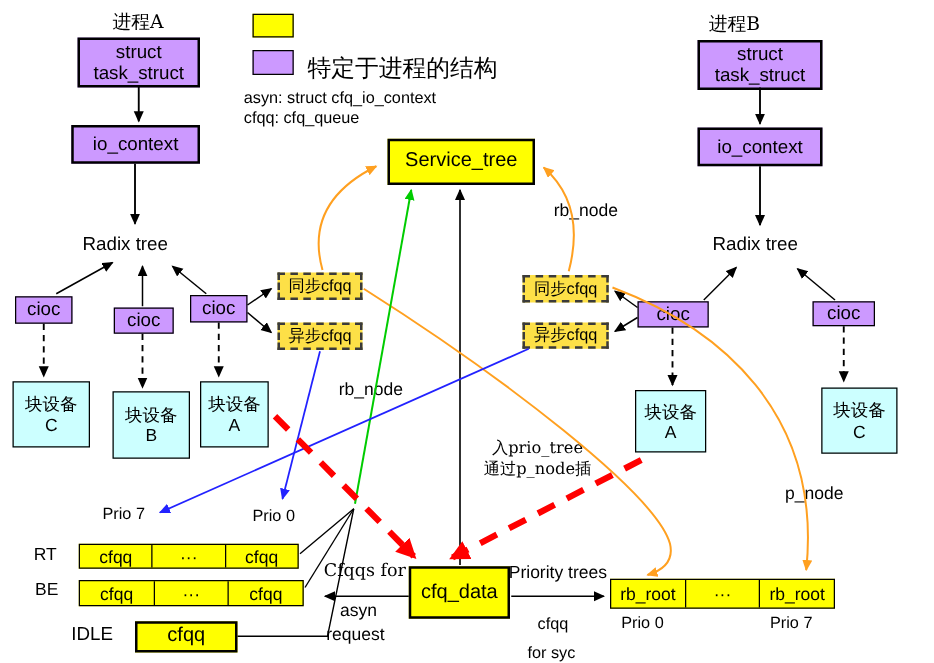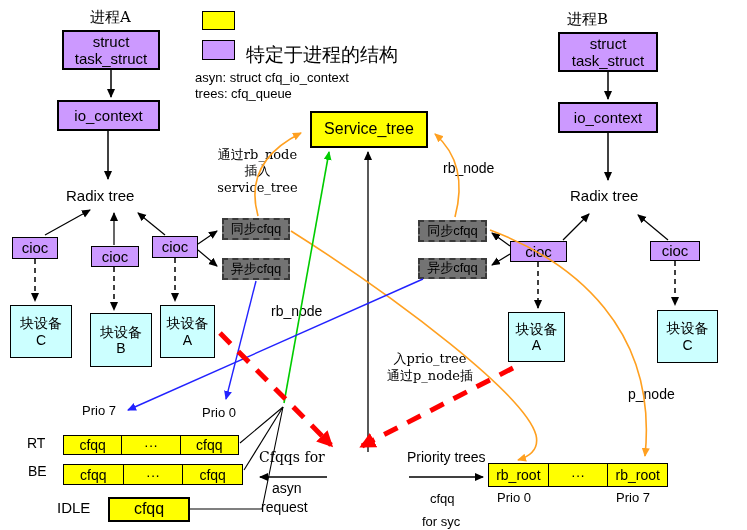--- a/index.html
+++ b/index.html
@@ -2,42 +2,42 @@
 <html><head>
 <meta charset="utf-8">
 <style>
   html,body{margin:0;padding:0;background:#fff;}
   #canvas{position:relative;width:747px;height:530px;background:#ffffff;overflow:hidden;
           font-family:"Liberation Sans",sans-serif;color:#000;}
   .box{position:absolute;box-sizing:border-box;display:flex;flex-direction:column;
        align-items:center;justify-content:center;text-align:center;line-height:1.15;}
   .purple{background:#CC99FF;border:2px solid #000;}
   .purple-thin{background:#CC99FF;border:1.5px solid #000;}
-  .dashedbox{background:#737373;border:2px dashed #3a3a3a;}
+  .dashedbox{background:#fde047;border:2px dashed #3a3a3a;}
   .yellowbox{background:#FFFF00;border:2px solid #000;}
   .cyan{background:#CCFFFF;border:1.5px solid #000;}
   .lbl{position:absolute;white-space:nowrap;}
   .cn{font-family:"DejaVu Serif","Liberation Serif",serif;}
   .row{position:absolute;display:flex;box-sizing:border-box;border:1.5px solid #000;background:#FFFF00;}
   .row .cell{flex:1;display:flex;align-items:center;justify-content:center;
              border-right:1.5px solid #000;font-size:14px;}
   .row .cell:last-child{border-right:none;}
   svg.overlay{position:absolute;left:0;top:0;pointer-events:none;}
   .centered{text-align:center;}
 </style>
 </head>
 <body>
 
 <div id="canvas">
 
   <div class="box yellowbox" style="left:202px;top:11px;width:33px;height:19px;border-width:1.5px;"></div>
   <div class="box purple-thin" style="left:202px;top:40px;width:33px;height:20px;"></div>
   <div class="lbl cn" style="left:246px;top:42px;font-size:19px;">特定于进程的结构</div>
   <div class="lbl" style="left:195px;top:70px;font-size:13px;">asyn: struct cfq_io_context</div>
-  <div class="lbl" style="left:195px;top:86px;font-size:13px;">trees: cfq_queue</div>
+  <div class="lbl" style="left:195px;top:86px;font-size:13px;">cfqq: cfq_queue</div>
 
   <div class="lbl cn" style="left:90px;top:8px;font-size:15px;">进程A</div>
   <div class="box purple" style="left:62px;top:30px;width:98px;height:40px;font-size:15px;">
     <span>struct</span>
     <span>task_struct</span>
   </div>
   <div class="box purple" style="left:57px;top:100px;width:103px;height:31px;font-size:15px;">
     <span>io_context</span>
   </div>
   <div class="lbl" style="left:66px;top:187px;font-size:15px;">Radix tree</div>
@@ -100,26 +100,24 @@
 
   <div class="box yellowbox" style="left:310px;top:111px;width:118px;height:37px;font-size:16px;">
     <span>Service_tree</span>
   </div>
   <div class="box dashedbox" style="left:222px;top:218px;width:68px;height:22px;font-size:13px;">
       <span>同步cfqq</span>
     </div>
   <div class="box dashedbox" style="left:222px;top:258px;width:68px;height:22px;font-size:13px;">
       <span>异步cfqq</span>
     </div>
-
-  <div class="lbl cn centered" style="left:200px;top:147px;width:115px;font-size:13px;white-space:normal;line-height:1.25;">
-    <span style="display:block;">通过rb_node</span>
-    <span style="display:block;">插入</span>
-    <span style="display:block;">service_tree</span>
-  </div>
+  <div class="box yellowbox" style="left:327px;top:453px;width:81px;height:42px;font-size:16px;">
+    <span>cfq_data</span>
+  </div>
+
   <div class="lbl" style="left:443px;top:160px;font-size:14px;">rb_node</div>
   <div class="lbl" style="left:271px;top:303px;font-size:14px;">rb_node</div>
   <div class="lbl cn centered" style="left:376px;top:351px;width:108px;font-size:13px;white-space:normal;line-height:1.3;">
     <span style="display:block;">入prio_tree</span>
     <span style="display:block;">通过p_node插</span>
   </div>
   <div class="lbl" style="left:628px;top:386px;font-size:14px;">p_node</div>
 
   <div class="lbl cn" style="left:259px;top:449px;font-size:14px;">Cfqqs for</div>
   <div class="lbl" style="left:272px;top:480px;font-size:14px;">asyn</div>

